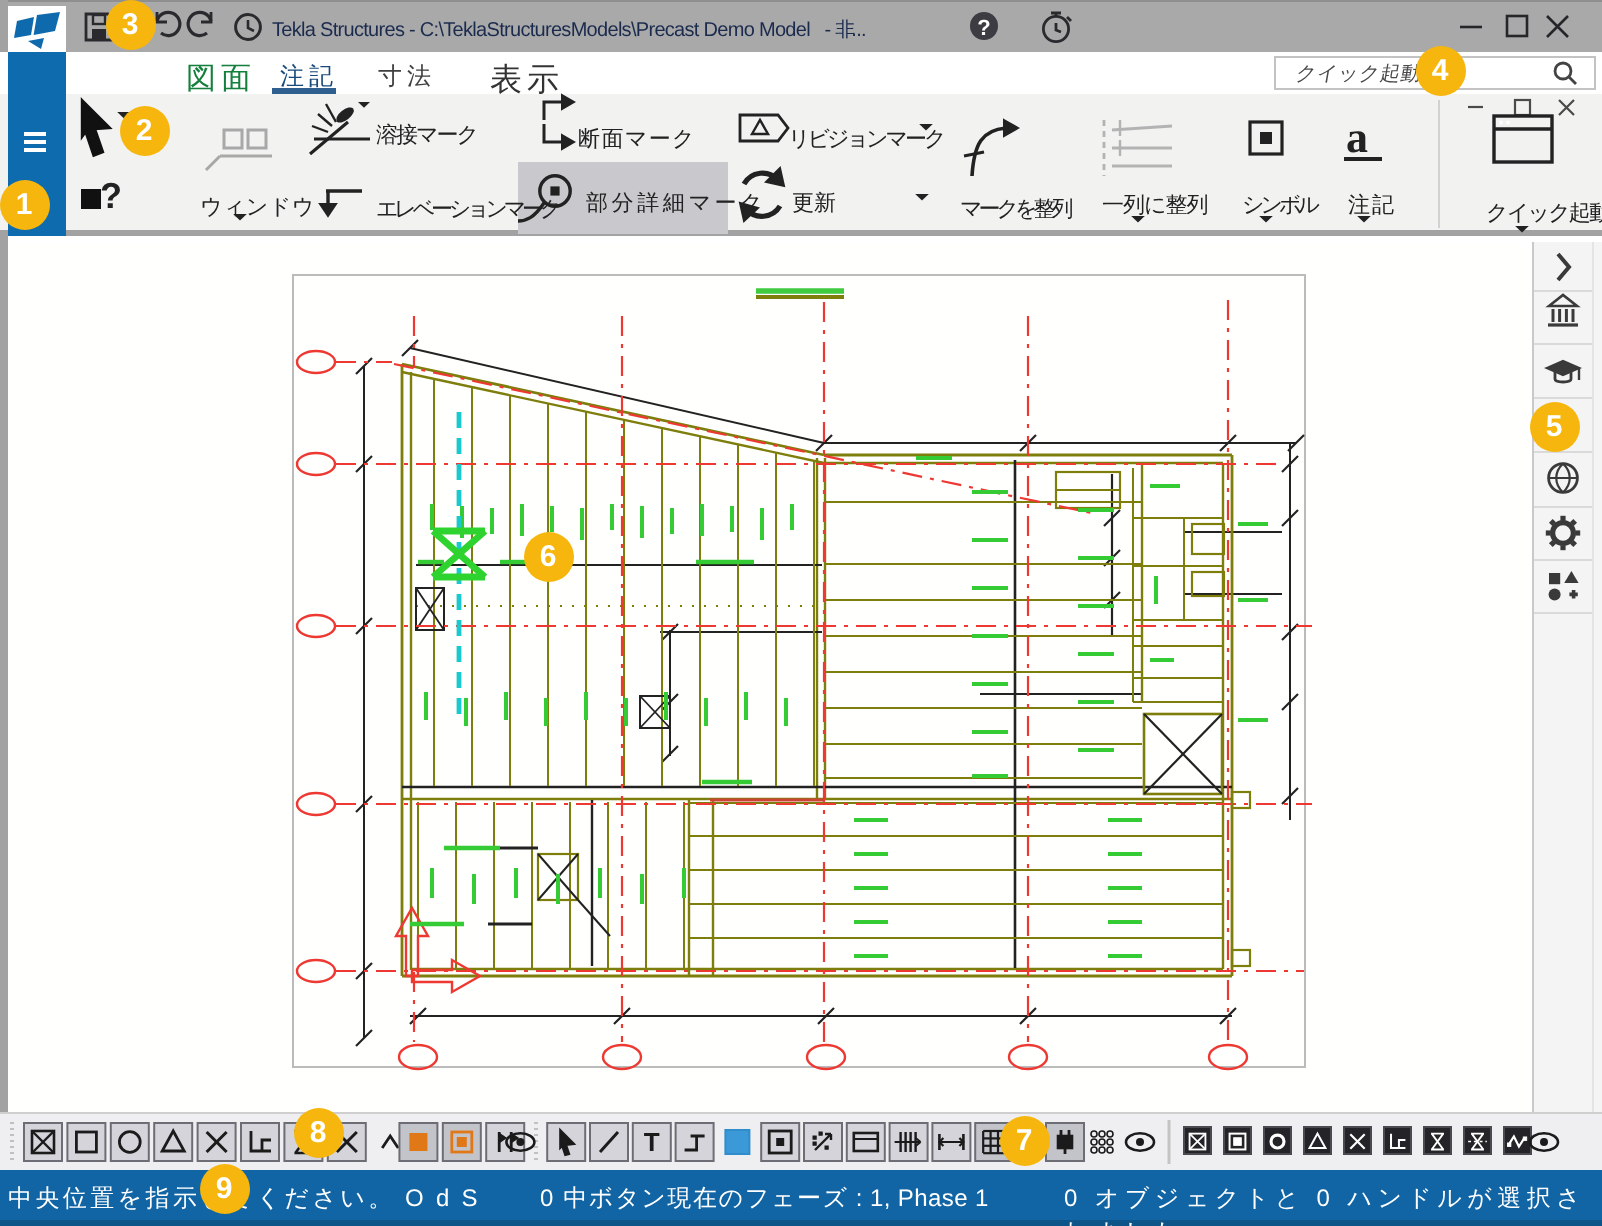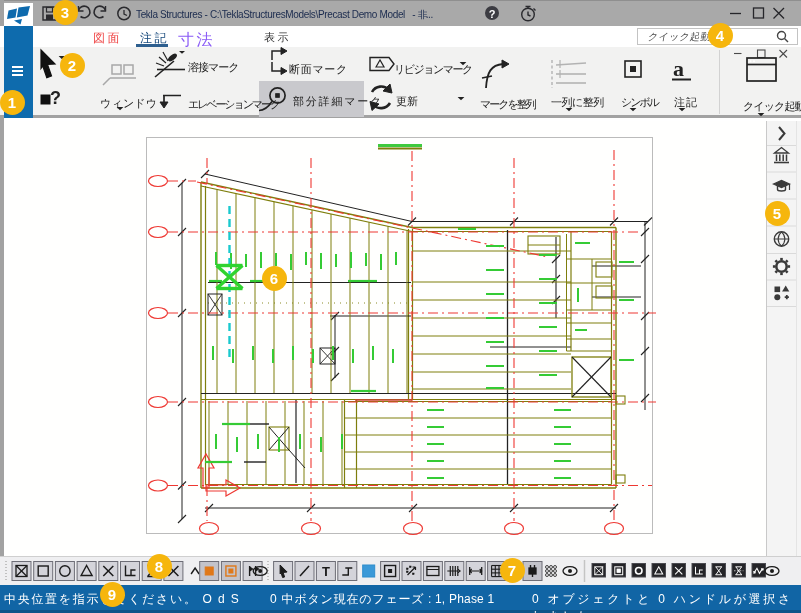--- a/index.html
+++ b/index.html
@@ -35,25 +35,25 @@
  </g>
  <g stroke="#26262a" stroke-width="1.3" fill="none">
   <path d="M730,13.5 H741"></path>
   <rect x="753.5" y="8" width="10" height="10"></rect>
   <path d="M773.5,8 L784,18.5 M784,8 L773.5,18.5"></path>
  </g>
 </svg>
 <div class="abs" style="left:136px;top:8px;font-size:10px;font-weight:normal;color:#1b2b4e;letter-spacing:-0.35px">Tekla Structures - C:\TeklaStructuresModels\Precast Demo Model&nbsp;&nbsp;&nbsp;- <span style="letter-spacing:-2px">非</span>...</div>
 
 <div class="abs" style="left:0;top:26px;width:801px;height:21px;background:#fff"></div>
-<div class="abs" style="left:93px;top:30px;font-size:12px;color:#ef4444;letter-spacing:2.5px">図面</div>
+<div class="abs" style="left:93px;top:30px;font-size:15px;color:#15803d;letter-spacing:2.5px">図面</div>
 <div class="abs" style="left:140px;top:30px;font-size:12px;color:#17497c;letter-spacing:2.5px">注記</div>
 <div class="abs" style="left:136px;top:43.5px;width:32px;height:3px;background:#2e5f8f"></div>
-<div class="abs" style="left:178px;top:30px;font-size:16px;color:#8b5cf6;letter-spacing:2.5px">寸法</div>
-<div class="abs" style="left:264px;top:30px;font-size:11px;color:#333;letter-spacing:2.5px">表示</div>
+<div class="abs" style="left:189px;top:30px;font-size:12px;color:#404040;letter-spacing:2.5px">寸法</div>
+<div class="abs" style="left:245px;top:30px;font-size:16px;color:#333;letter-spacing:2.5px">表示</div>
 <div class="abs" style="left:637px;top:27.5px;width:161px;height:17px;background:#fff;border:1px solid #c3c3c3"></div>
 <div class="abs" style="left:648px;top:30px;font-size:10px;color:#4a4a4a;letter-spacing:0.3px;transform:skewX(-10deg)">クイック起動</div>
 <svg class="abs" style="left:775px;top:30px" width="16" height="14">
     <circle cx="6.5" cy="5.5" r="4" fill="none" stroke="#444" stroke-width="1.4"></circle>
     <path d="M9.5,8.5 L13,12" stroke="#444" stroke-width="1.4"></path>
   </svg>
 
 <div class="abs" style="left:0;top:47px;width:801px;height:71px;background:#f2f2f1;border-bottom:3px solid #a2a2a2"></div>
 <div class="abs" style="left:728px;top:48px;width:68px;height:12px;background:#f2f2f1"></div>
 <svg class="abs" style="left:0;top:44px" width="801" height="18">

